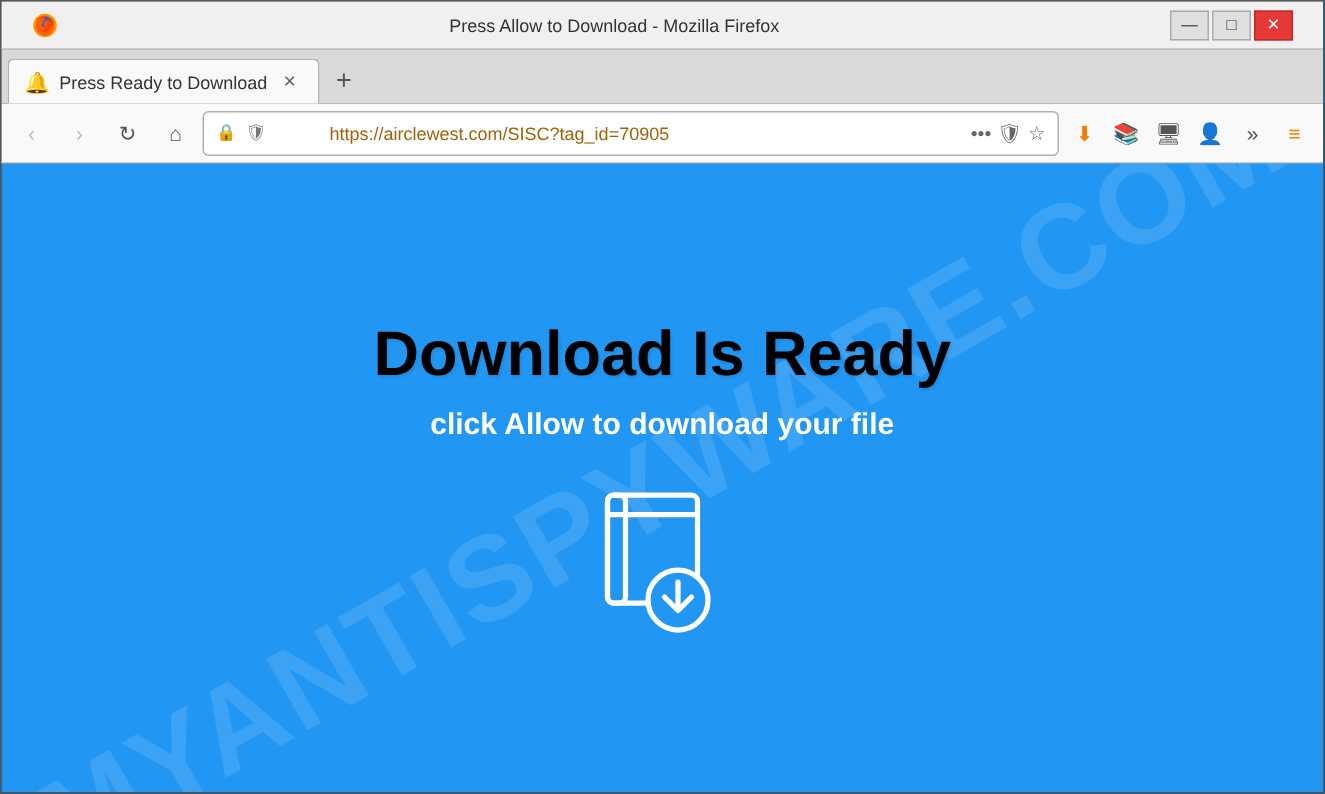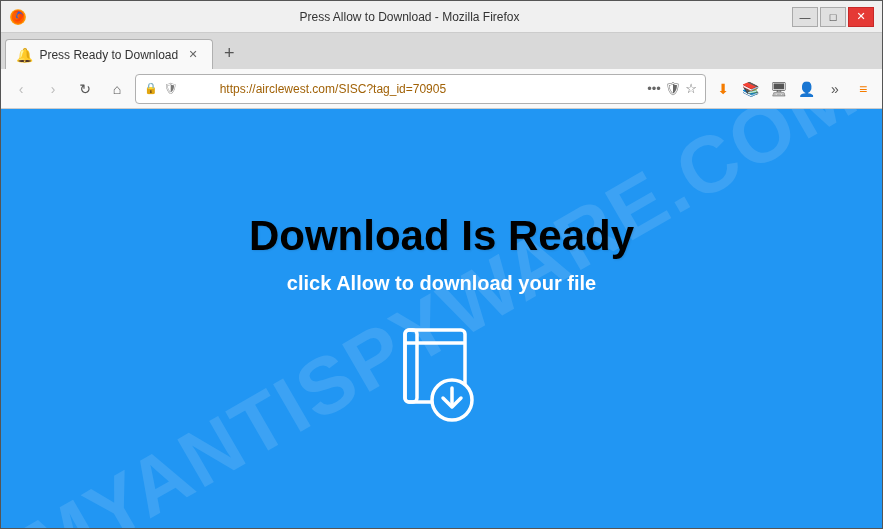--- a/index.html
+++ b/index.html
@@ -8,21 +8,21 @@
     
     .window { width: 883px; height: 529px; display: flex; flex-direction: column; border: 1px solid #555; }
 
     
     .titlebar {
       background: #f0f0f0;
       height: 32px;
       display: flex;
       align-items: center;
       justify-content: space-between;
-      padding: 0 8px;
+      padding: 0 20px;
       flex-shrink: 0;
       border-bottom: 1px solid #ccc;
     }
     .titlebar-left { display: flex; align-items: center; gap: 6px; }
     .firefox-icon { width: 18px; height: 18px; }
     .titlebar-title { font-size: 12px; color: #333; flex: 1; text-align: center; }
     .titlebar-controls { display: flex; gap: 2px; }
     .titlebar-btn {
       width: 26px; height: 20px; border: 1px solid #aaa;
       background: #e0e0e0; cursor: pointer; font-size: 11px;

